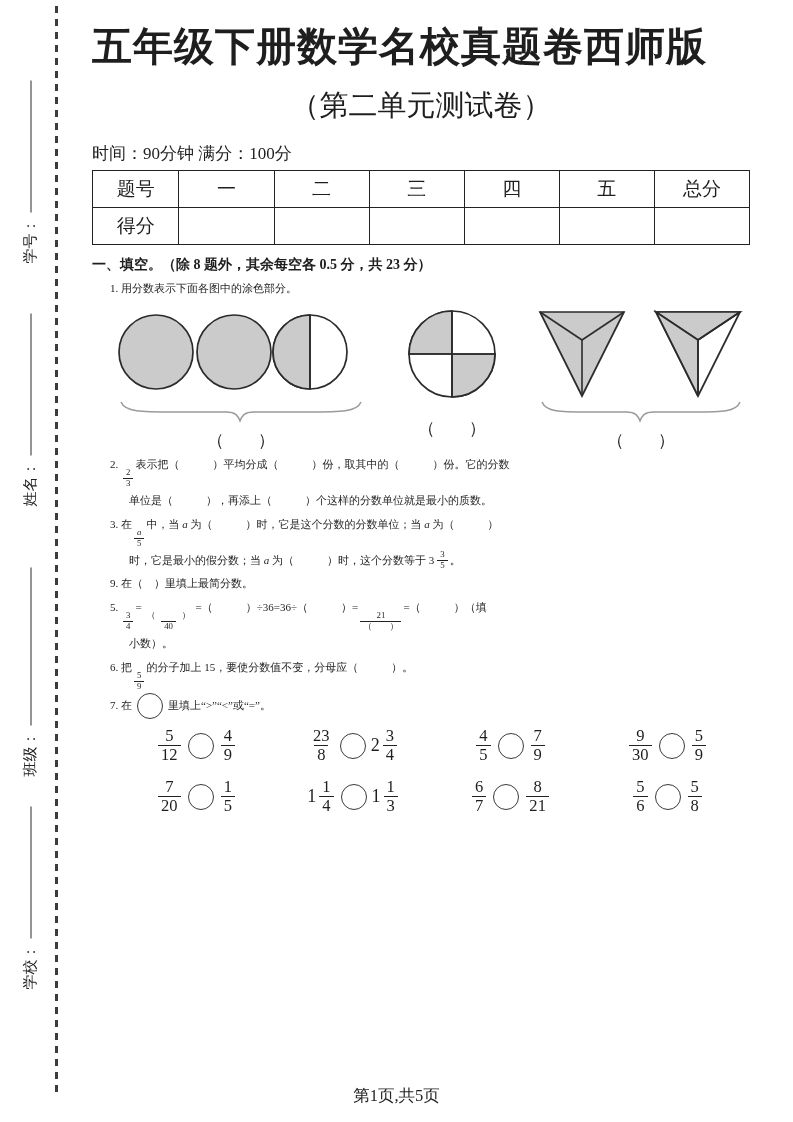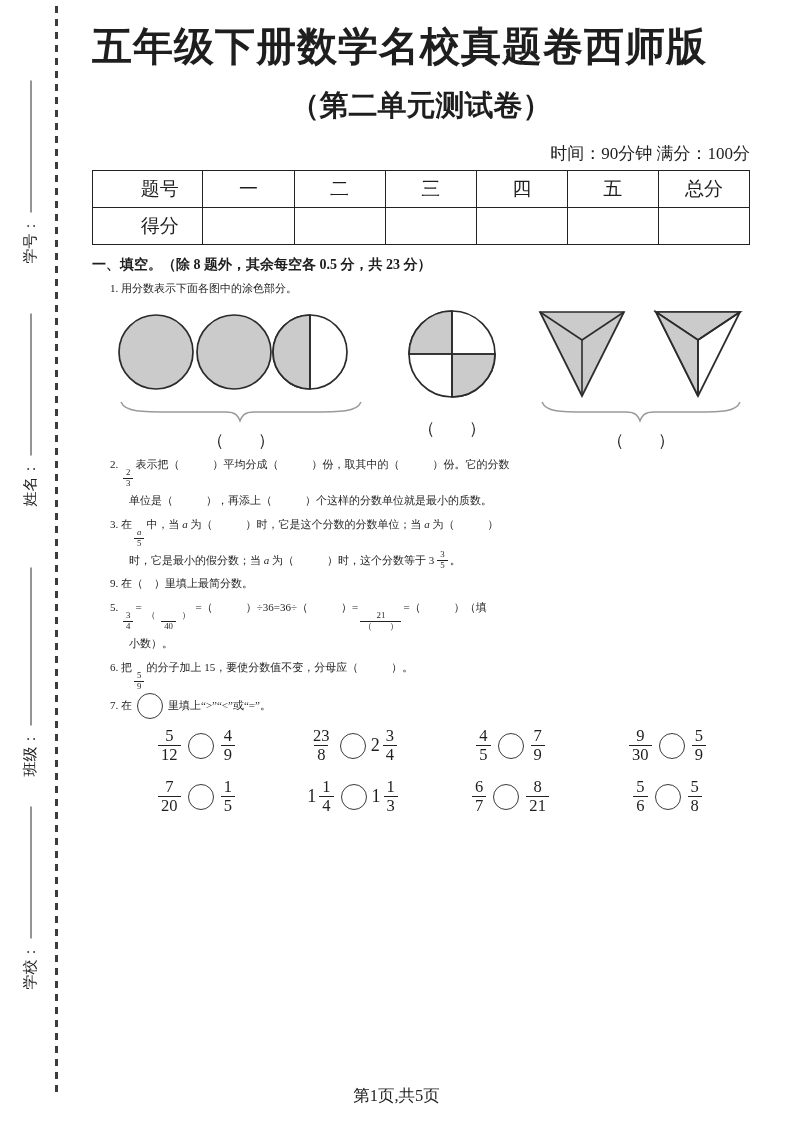--- a/index.html
+++ b/index.html
@@ -15,25 +15,25 @@
     transform:translate(-50%,-50%) rotate(-90deg);white-space:nowrap;
     font-family:"Liberation Sans","DejaVu Sans",sans-serif;font-size:15px;color:#222;}
   .side-field .side-line{display:inline-block;height:2px;border-bottom:1.8px solid #2a2a2a;}
   .side-field:nth-of-type(2){top:172px}.side-field:nth-of-type(2) .side-line{width:132px}
   .side-field:nth-of-type(3){top:410px}.side-field:nth-of-type(3) .side-line{width:142px}
   .side-field:nth-of-type(4){top:672px}.side-field:nth-of-type(4) .side-line{width:158px}
   .side-field:nth-of-type(5){top:898px}.side-field:nth-of-type(5) .side-line{width:132px}
   
   .main{position:absolute;left:92px;top:0;width:658px;}
   .title{font-size:40px;font-weight:600;text-align:left;margin:24px 0 0;letter-spacing:1px;line-height:1.15;}
-  .subtitle{font-size:29px;font-weight:700;text-align:center;margin-top:16px;}
-  .meta{font-size:17px;text-align:right;margin-top:16px;margin-bottom:5px;}
+  .subtitle{font-size:29px;font-weight:400;text-align:center;margin-top:16px;}
+  .meta{font-size:17px;margin-top:16px;margin-bottom:5px;}
   table.score{width:100%;border-collapse:collapse;table-layout:fixed;}
   table.score td{border:1.5px solid #222;height:36px;text-align:center;font-size:19px;padding:0;}
-  table.score td:first-child{width:13%;padding-left:24px;}
+  table.score td:first-child{width:13%;}
   .section-head{margin-top:11px;font-size:14px;}
   .sec-no{font-family:"Liberation Sans","DejaVu Sans",sans-serif;font-weight:700;}
   .sec-note{font-weight:600;}
   .q{font-size:11px;line-height:2.05;margin:1px 0;padding-left:37px;text-indent:-19px;}
   .q1{margin-top:3px;}
   
   .frac{display:inline-flex;flex-direction:column;align-items:center;vertical-align:-0.85em;
     line-height:1.12;font-size:0.8em;margin:0 2px;text-indent:0;}
   .frac .num{padding:0 3px;}
   .frac .den{border-top:1.3px solid #222;padding:0 3px;}

